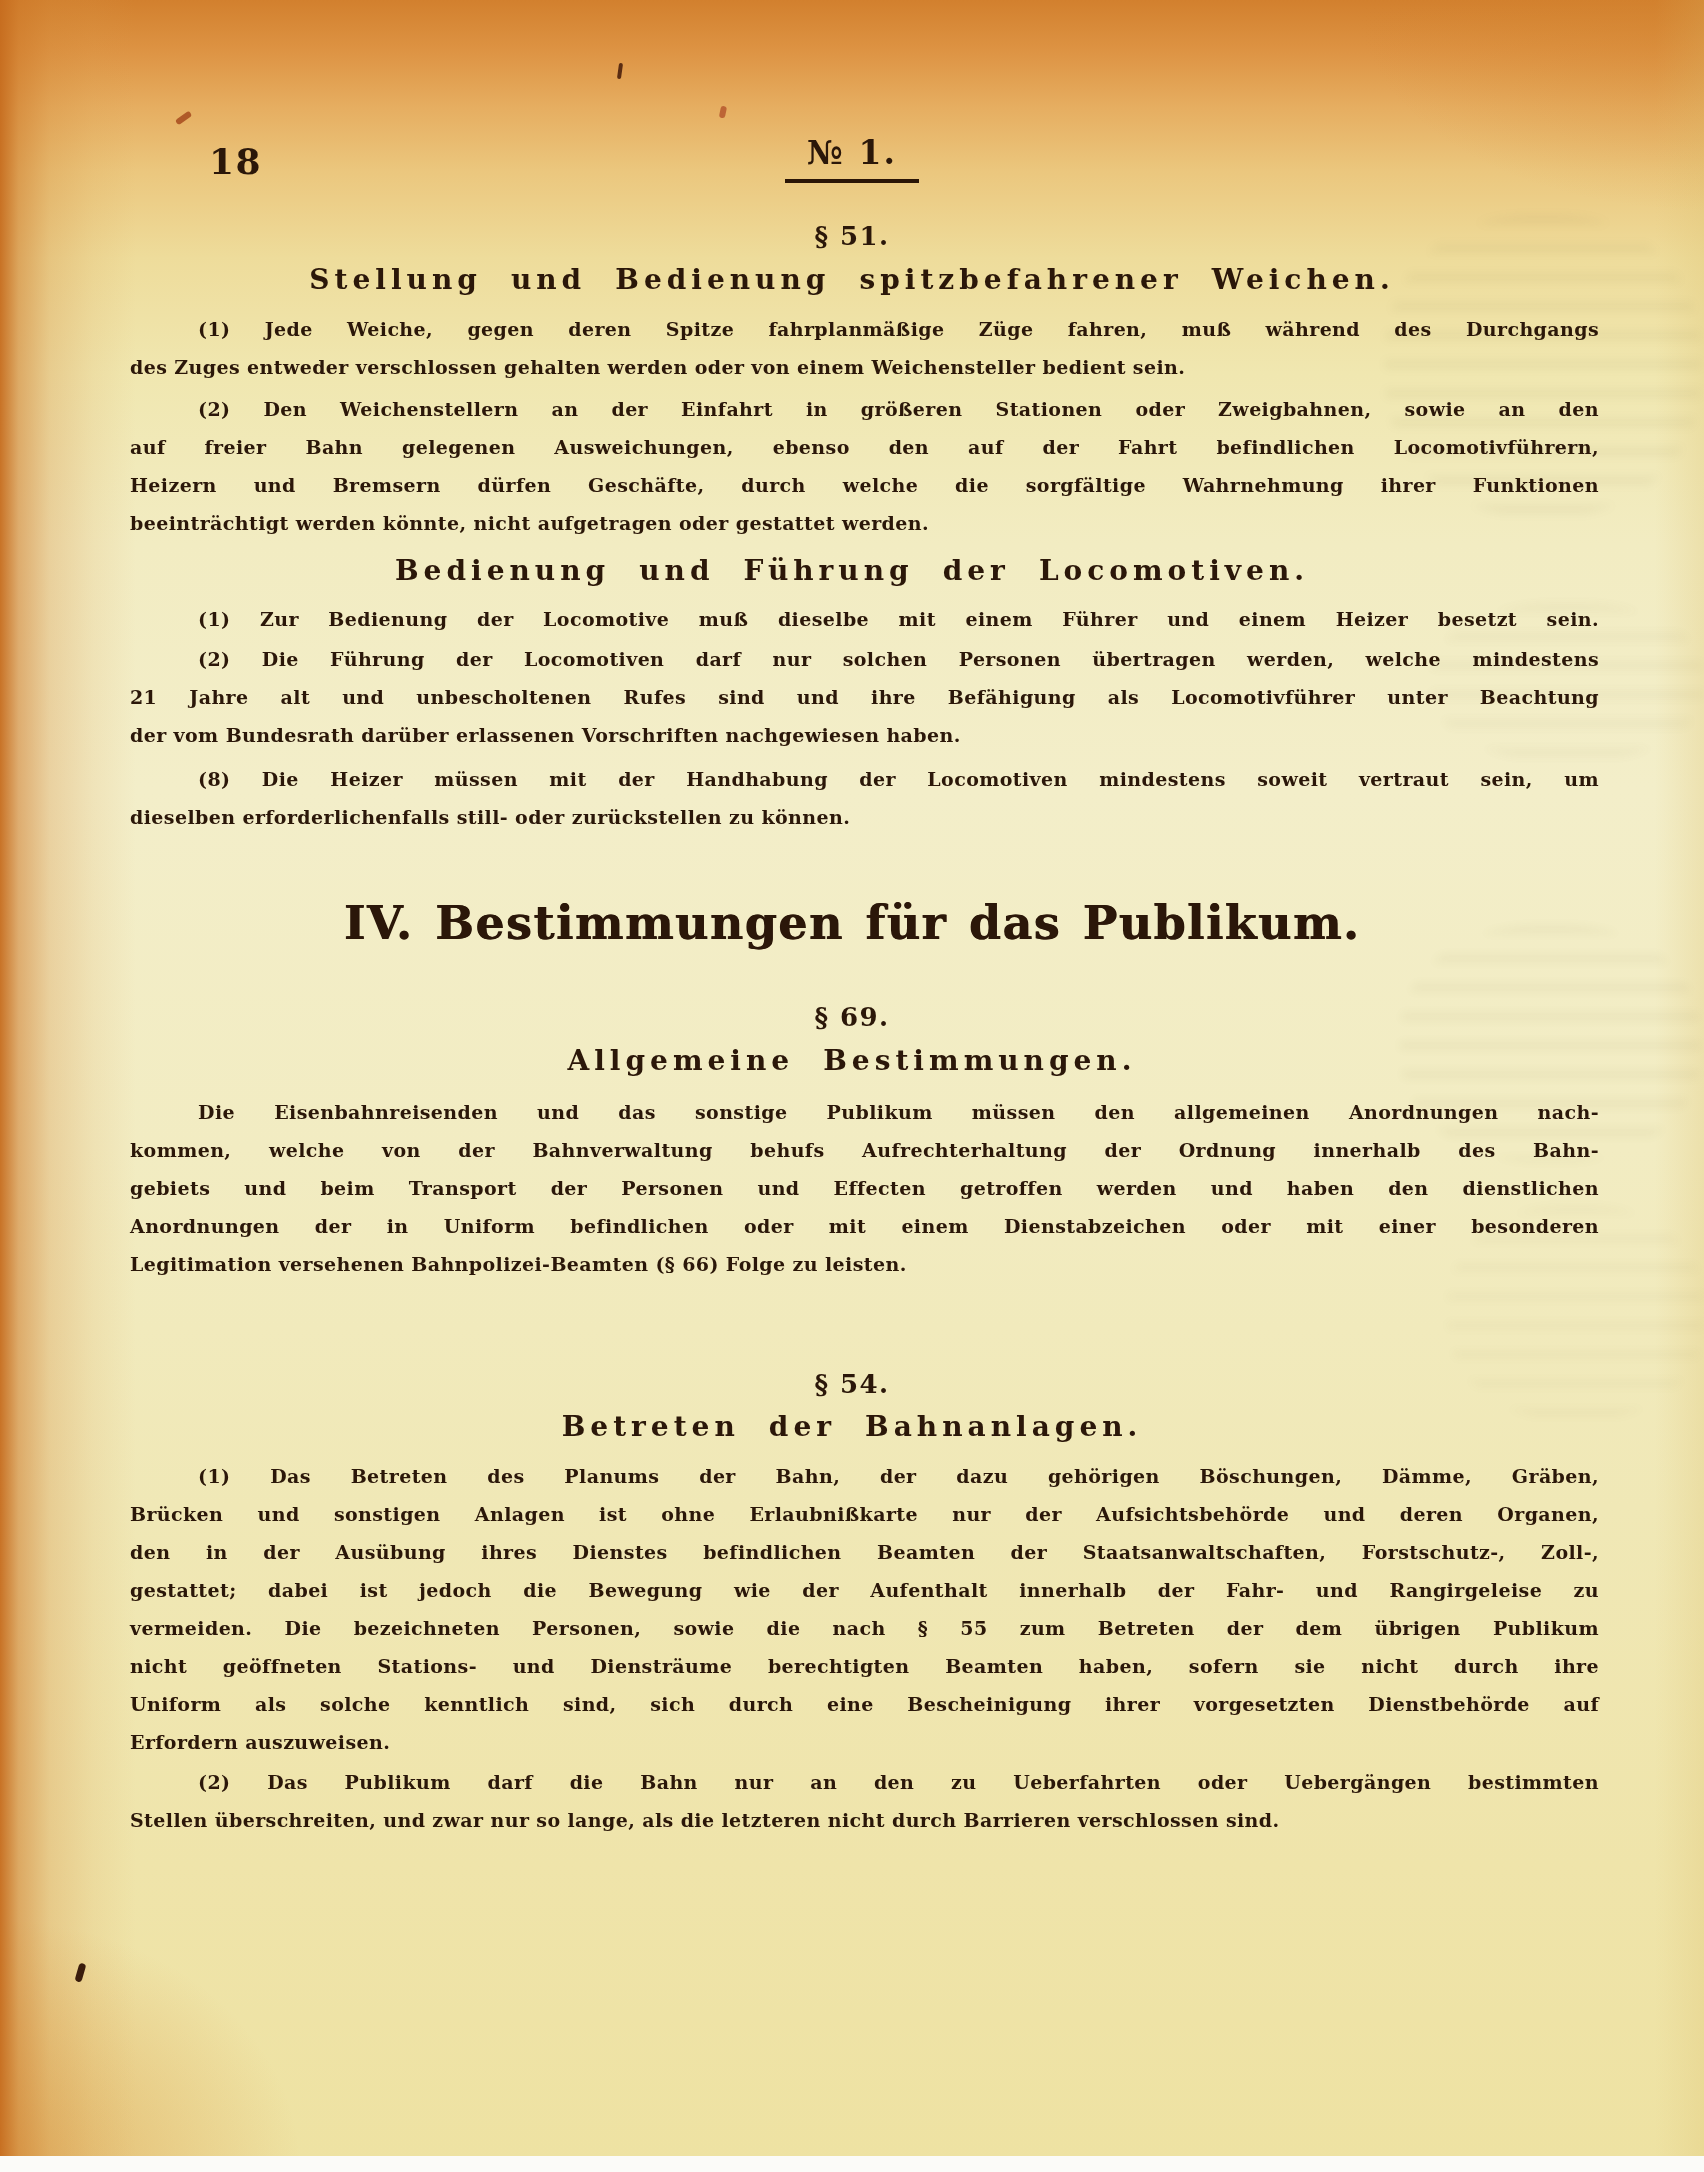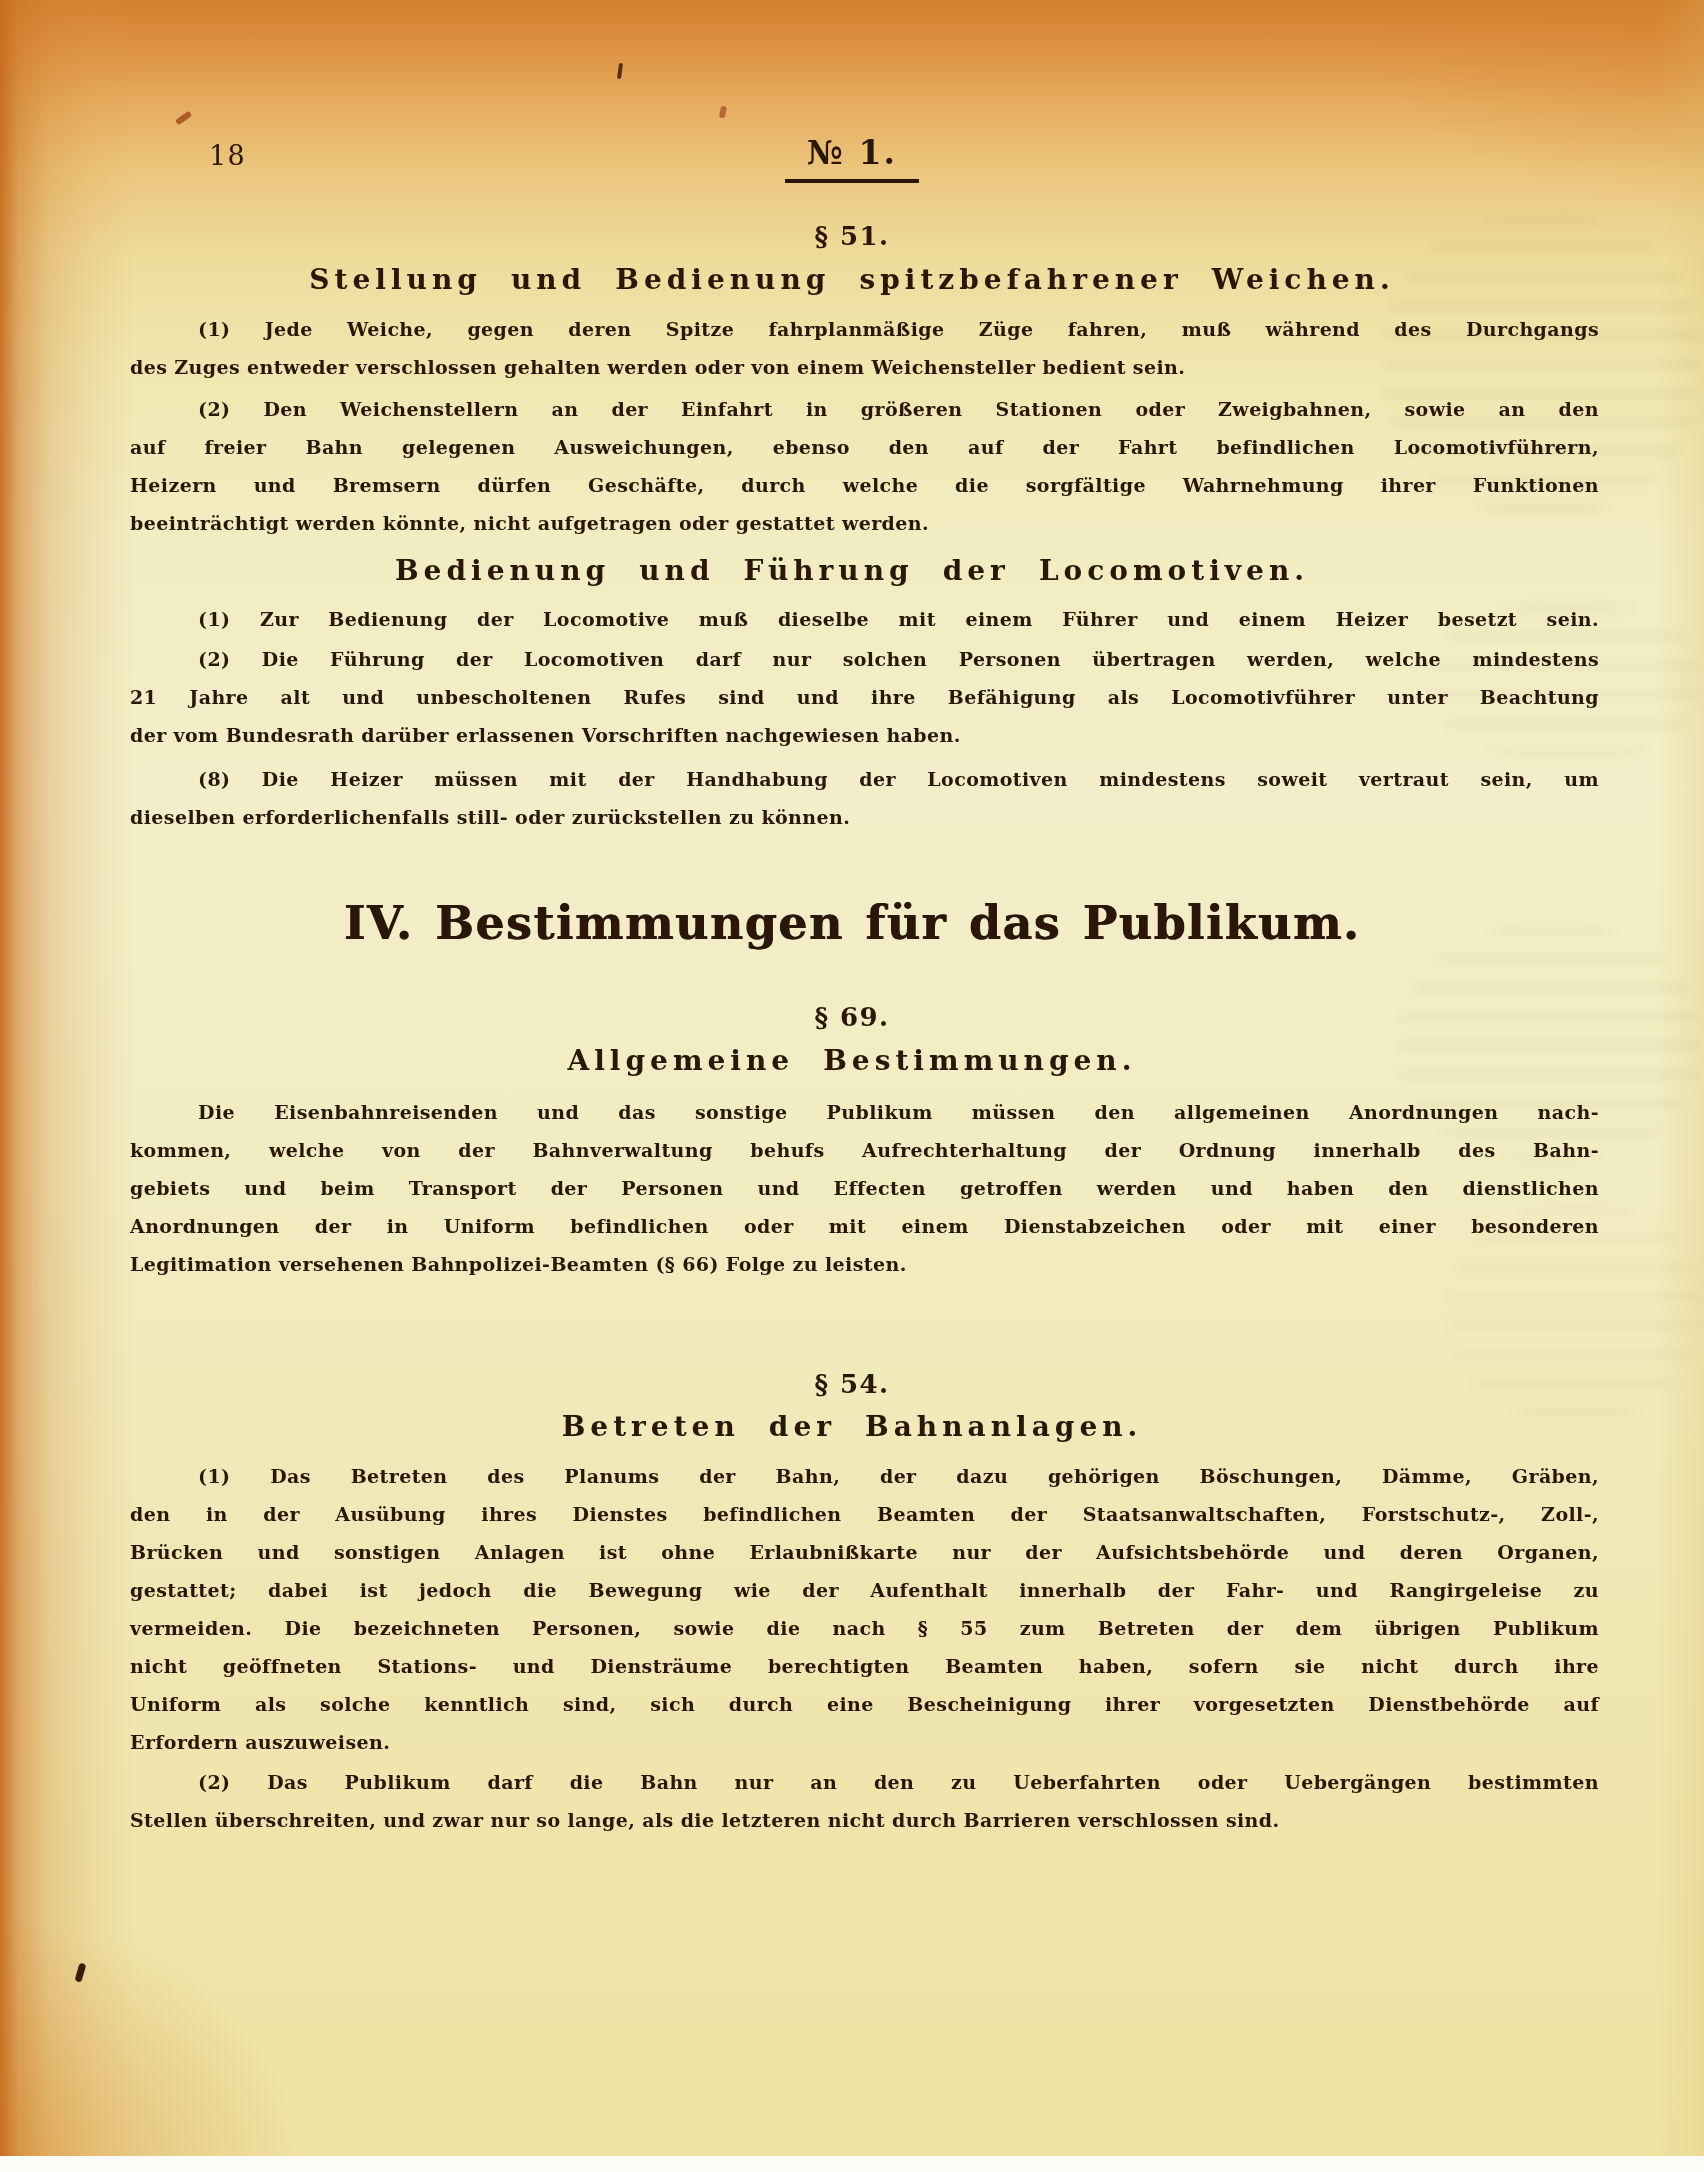--- a/index.html
+++ b/index.html
@@ -11,21 +11,21 @@
     font-family:"DejaVu Serif","Liberation Serif",serif;
     background:
       linear-gradient(90deg, rgba(198,108,30,.95) 0px, rgba(205,120,40,.55) 18.7px, rgba(210,135,55,.28) 50px, rgba(215,150,70,.12) 93px, rgba(0,0,0,0) 136px),
       radial-gradient(430px 359px at 0% 100%, rgba(215,140,50,.55), rgba(0,0,0,0) 70%),
       radial-gradient(502px 301px at 100% 0%, rgba(210,130,45,.40), rgba(0,0,0,0) 70%),
       linear-gradient(270deg, rgba(222,195,115,.30) 0px, rgba(0,0,0,0) 50px),
       linear-gradient(180deg,#d2802e 0px,#dd9343 50px,#e6ae61 108px,#ebc77e 172px,#eedc9b 258px,#f0e7b0 373px,#f2ecc2 545px,#f3eec9 789px,#f2ecc2 1148px,#f0e8b6 1507px,#efe4aa 1865px,#eee2a2 100%);
   }
   .content{position:absolute;left:105px;top:0;width:1494px;}
   .header-row{position:relative;height:60px;margin-top:133px;}
-  .page-number{position:absolute;left:104px;top:7.2px;font-size:27px;font-weight:400;letter-spacing:1.4px;}
+  .page-number{position:absolute;left:104px;top:7.2px;font-size:36px;font-weight:700;letter-spacing:1.4px;}
   .issue{text-align:center;}
   .issue-inner{display:inline-block;font-size:33px;font-weight:700;letter-spacing:2.2px;padding:0 21.5px 7.2px;border-bottom:4.3px solid #2a1506;}
   .sec{text-align:center;}
   .sec-number{font-size:26px;font-weight:700;letter-spacing:1.4px;}
   .sec-title{font-size:28px;font-weight:700;letter-spacing:5px;word-spacing:14.3px;margin-top:11.5px;}
   .chapter-title{text-align:center;font-size:46px;font-weight:700;letter-spacing:1.4px;word-spacing:4.3px;
     text-shadow:0.7px 0 0 currentColor;margin-top:60px;}
   .para{font-size:19px;font-weight:700;line-height:38px;letter-spacing:0.4px;margin-left:25px;}
   .para .line{text-align:justify;text-align-last:justify;white-space:normal;}
   .para .line.first{text-indent:68px;}
@@ -117,22 +117,22 @@
         <div class="line">kommen, welche von der Bahnverwaltung behufs Aufrechterhaltung der Ordnung innerhalb des Bahn-</div>
         <div class="line">gebiets und beim Transport der Personen und Effecten getroffen werden und haben den dienstlichen</div>
         <div class="line">Anordnungen der in Uniform befindlichen oder mit einem Dienstabzeichen oder mit einer besonderen</div>
         <div class="line last">Legitimation versehenen Bahnpolizei-Beamten (§ 66) Folge zu leisten.</div>
       </div>
 
     <div class="sec sec-number mt-s54num">§ 54.</div>
     <div class="sec sec-title">Betreten der Bahnanlagen.</div>
     <div class="para mt-p1-54">
         <div class="line first">(1) Das Betreten des Planums der Bahn, der dazu gehörigen Böschungen, Dämme, Gräben,</div>
+        <div class="line">Brücken und sonstigen Anlagen ist ohne Erlaubnißkarte nur der Aufsichtsbehörde und deren Organen,</div>
         <div class="line">den in der Ausübung ihres Dienstes befindlichen Beamten der Staatsanwaltschaften, Forstschutz-, Zoll-,</div>
-        <div class="line">Brücken und sonstigen Anlagen ist ohne Erlaubnißkarte nur der Aufsichtsbehörde und deren Organen,</div>
         <div class="line">gestattet; dabei ist jedoch die Bewegung wie der Aufenthalt innerhalb der Fahr- und Rangirgeleise zu</div>
         <div class="line">vermeiden.  Die bezeichneten Personen, sowie die nach § 55 zum Betreten der dem übrigen Publikum</div>
         <div class="line">nicht geöffneten Stations- und Diensträume berechtigten Beamten haben, sofern sie nicht durch ihre</div>
         <div class="line">Uniform als solche kenntlich sind, sich durch eine Bescheinigung ihrer vorgesetzten Dienstbehörde auf</div>
         <div class="line last">Erfordern auszuweisen.</div>
       </div>
     <div class="para mt-p2-54">
         <div class="line first">(2) Das Publikum darf die Bahn nur an den zu Ueberfahrten oder Uebergängen bestimmten</div>
         <div class="line last">Stellen überschreiten, und zwar nur so lange, als die letzteren nicht durch Barrieren verschlossen sind.</div>
       </div>

